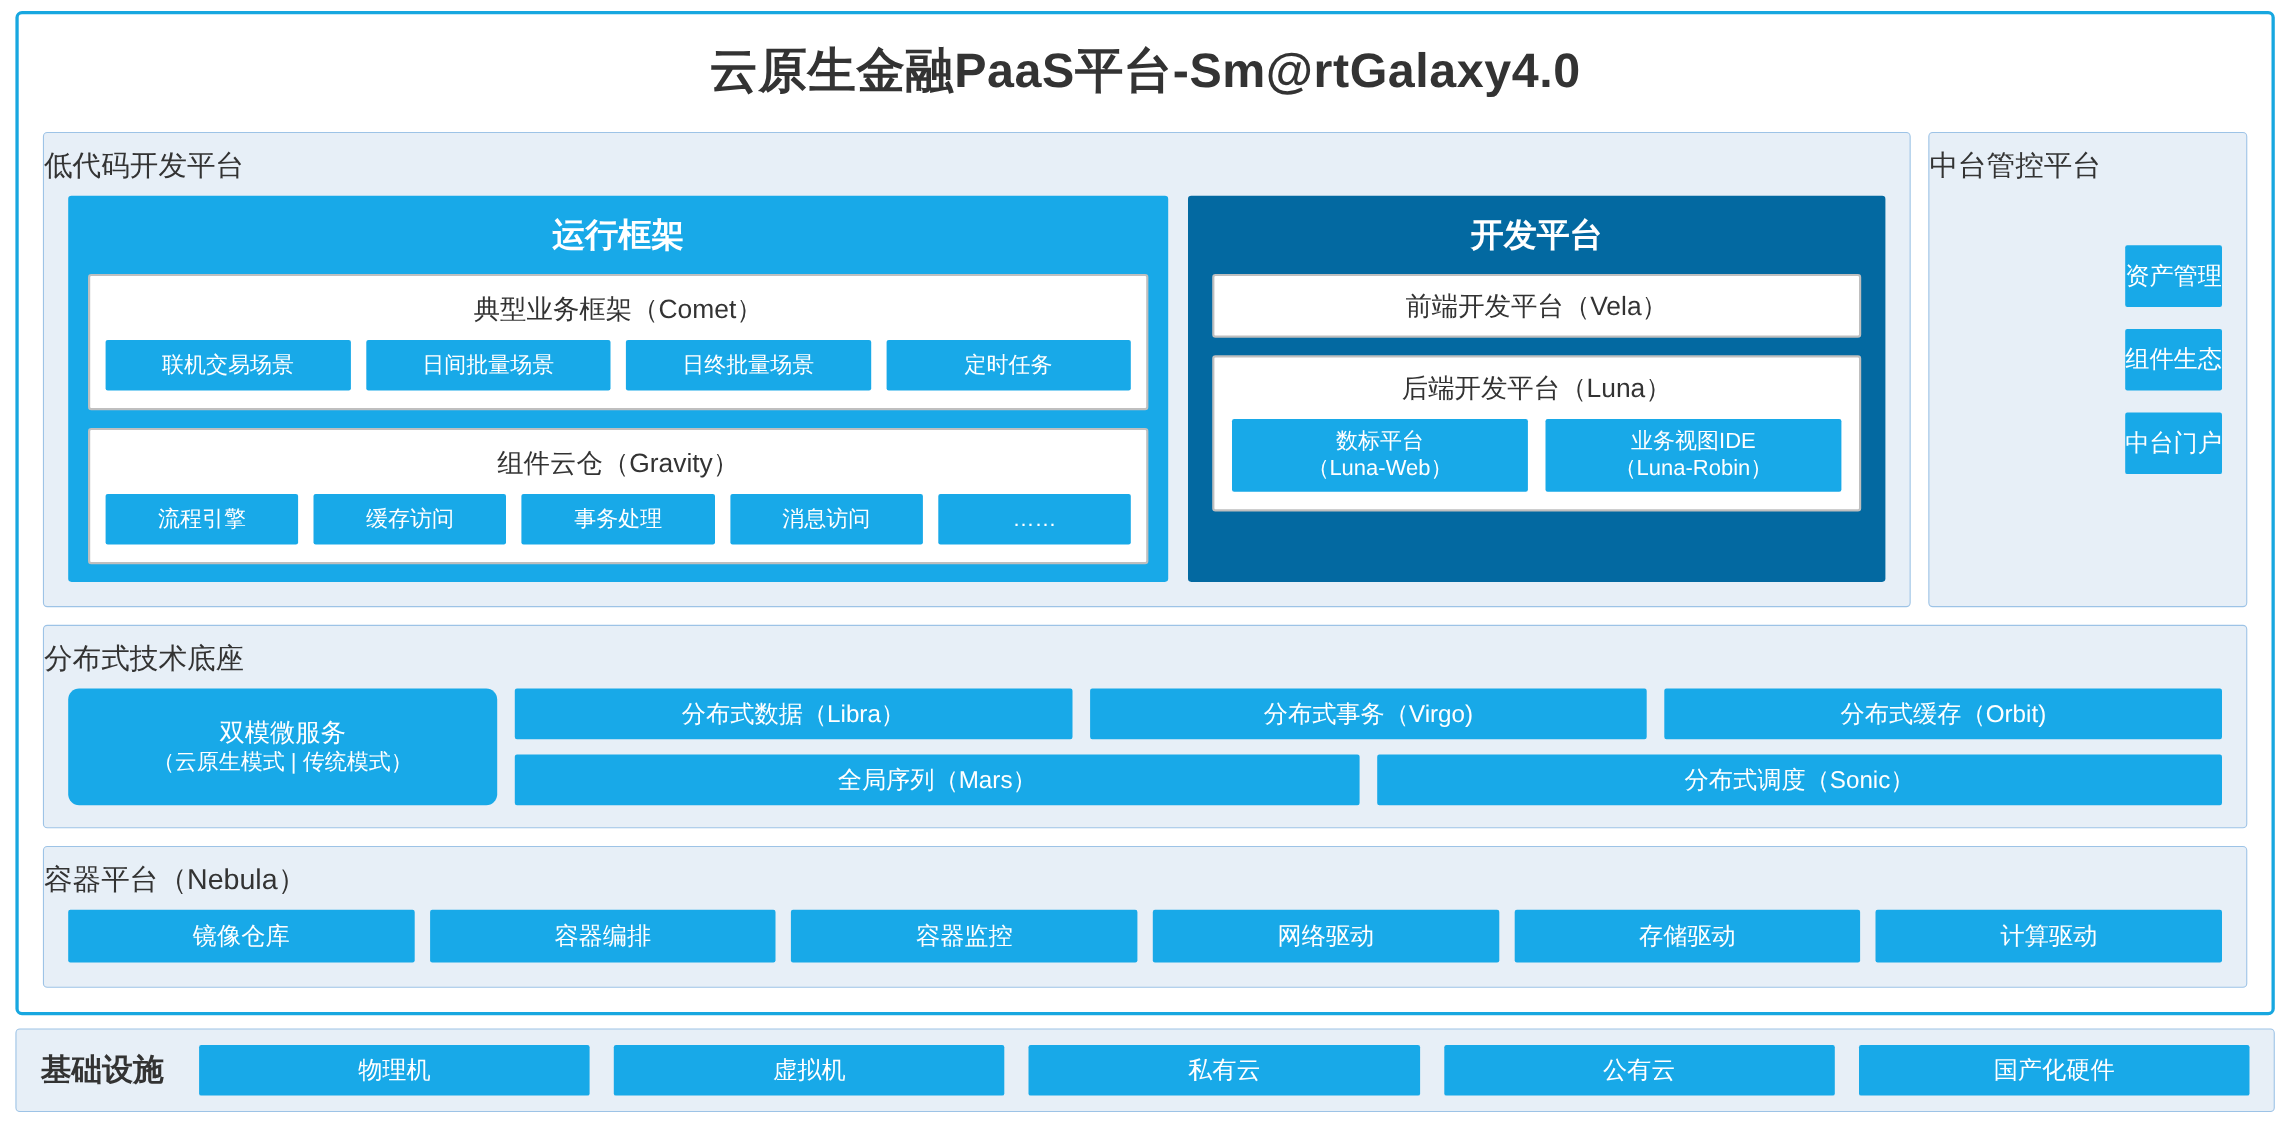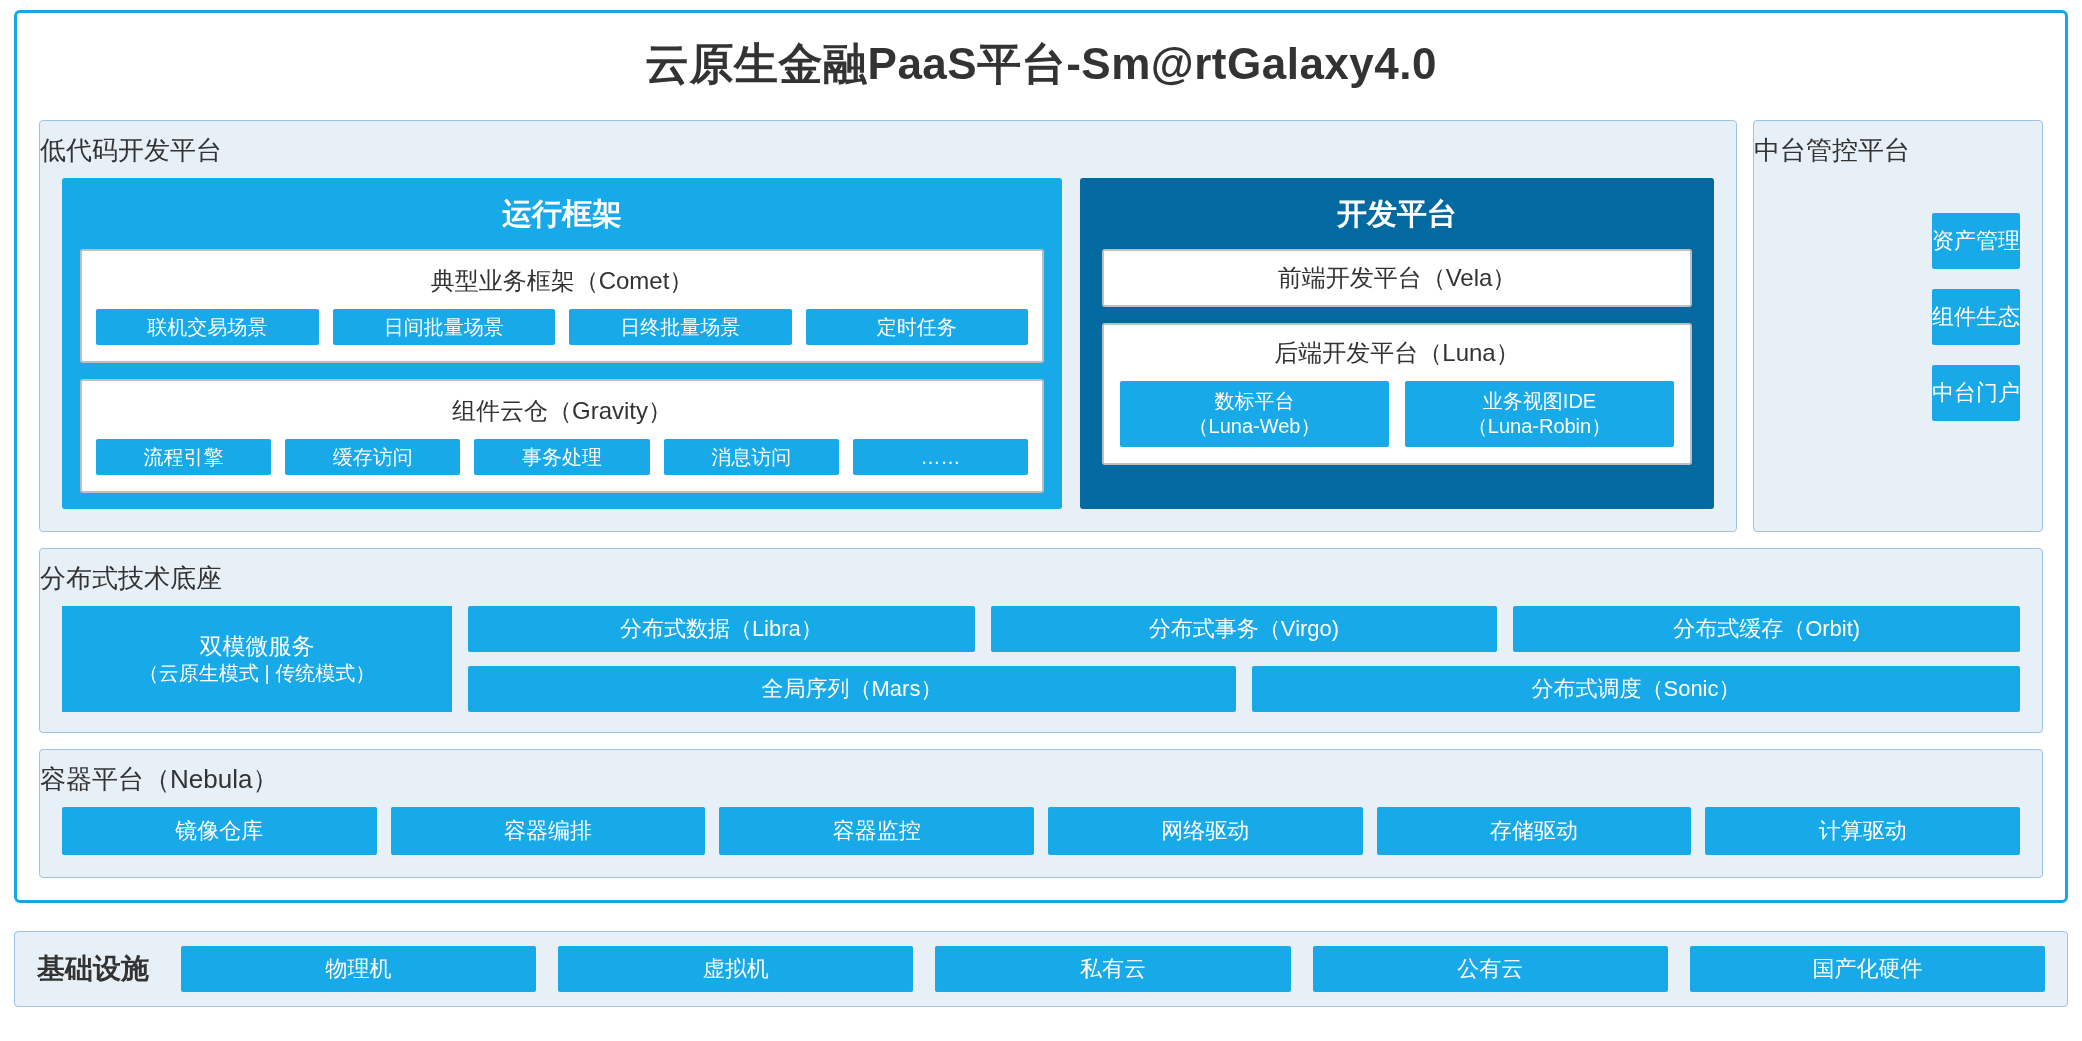--- a/index.html
+++ b/index.html
@@ -14,21 +14,21 @@
     color: #2b2b2b;
     overflow: hidden;
   }
   .page {
     width: 2082px;
     height: 1041px;
     box-sizing: border-box;
     padding: 10px 14px 6px 14px;
     display: flex;
     flex-direction: column;
-    gap: 28px;
+    gap: 12px;
   }
   
   .main-frame {
     border: 3px solid #17a7e0;
     border-radius: 6px;
     background: #ffffff;
     padding: 10px 22px 22px 22px;
     box-sizing: border-box;
     display: flex;
     flex-direction: column;
@@ -112,21 +112,21 @@
     font-size: 24px;
     color: #333333;
     padding: 4px 0 12px 0;
   }
   .chip-row {
     display: flex;
     gap: 14px;
   }
   .chip {
     flex: 1 1 0;
-    height: 36px;
+    height: 46px;
     font-size: 20px;
     border-radius: 2px;
   }
   .devplat {
     flex: 1 1 auto;
     background: #0369a1;
     border-radius: 3px;
     display: flex;
     flex-direction: column;
     padding-bottom: 16px;
@@ -174,21 +174,21 @@
   }
   
   .dist-body {
     padding: 0 22px 20px 22px;
     display: flex;
     gap: 16px;
   }
   .dist-left {
     flex: 0 0 390px;
     font-size: 23px;
-    border-radius: 0;
+    border-radius: 10px;
     flex-direction: column;
   }
   .dist-right {
     flex: 1 1 auto;
     display: flex;
     flex-direction: column;
     gap: 14px;
   }
   .dist-line {
     display: flex;

